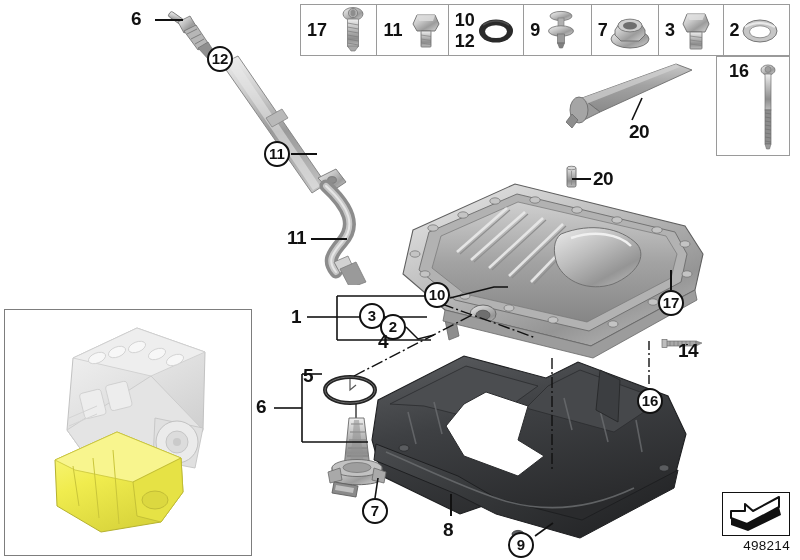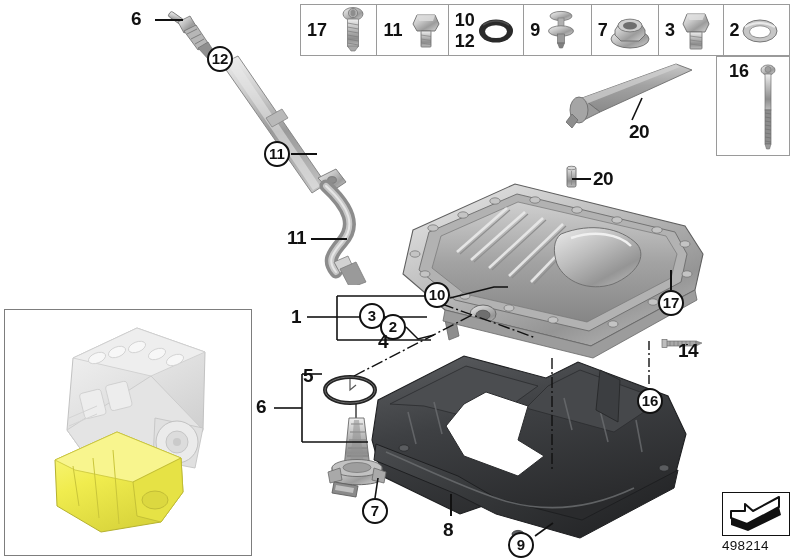--- a/index.html
+++ b/index.html
@@ -116,21 +116,21 @@
     width:68px;height:44px;
     border:1.6px solid #111;
     box-sizing:border-box;
     background:#fff;
     z-index:30;
   }
   #partno{
     position:absolute;
     left:722px;top:538px;
     width:68px;
-    text-align:left;
+    text-align:right;
     font-size:13.5px;
     color:#111;
     letter-spacing:0.3px;
     z-index:30;
   }
   svg{display:block;}
 </style>
 </head>
 <body>
 

